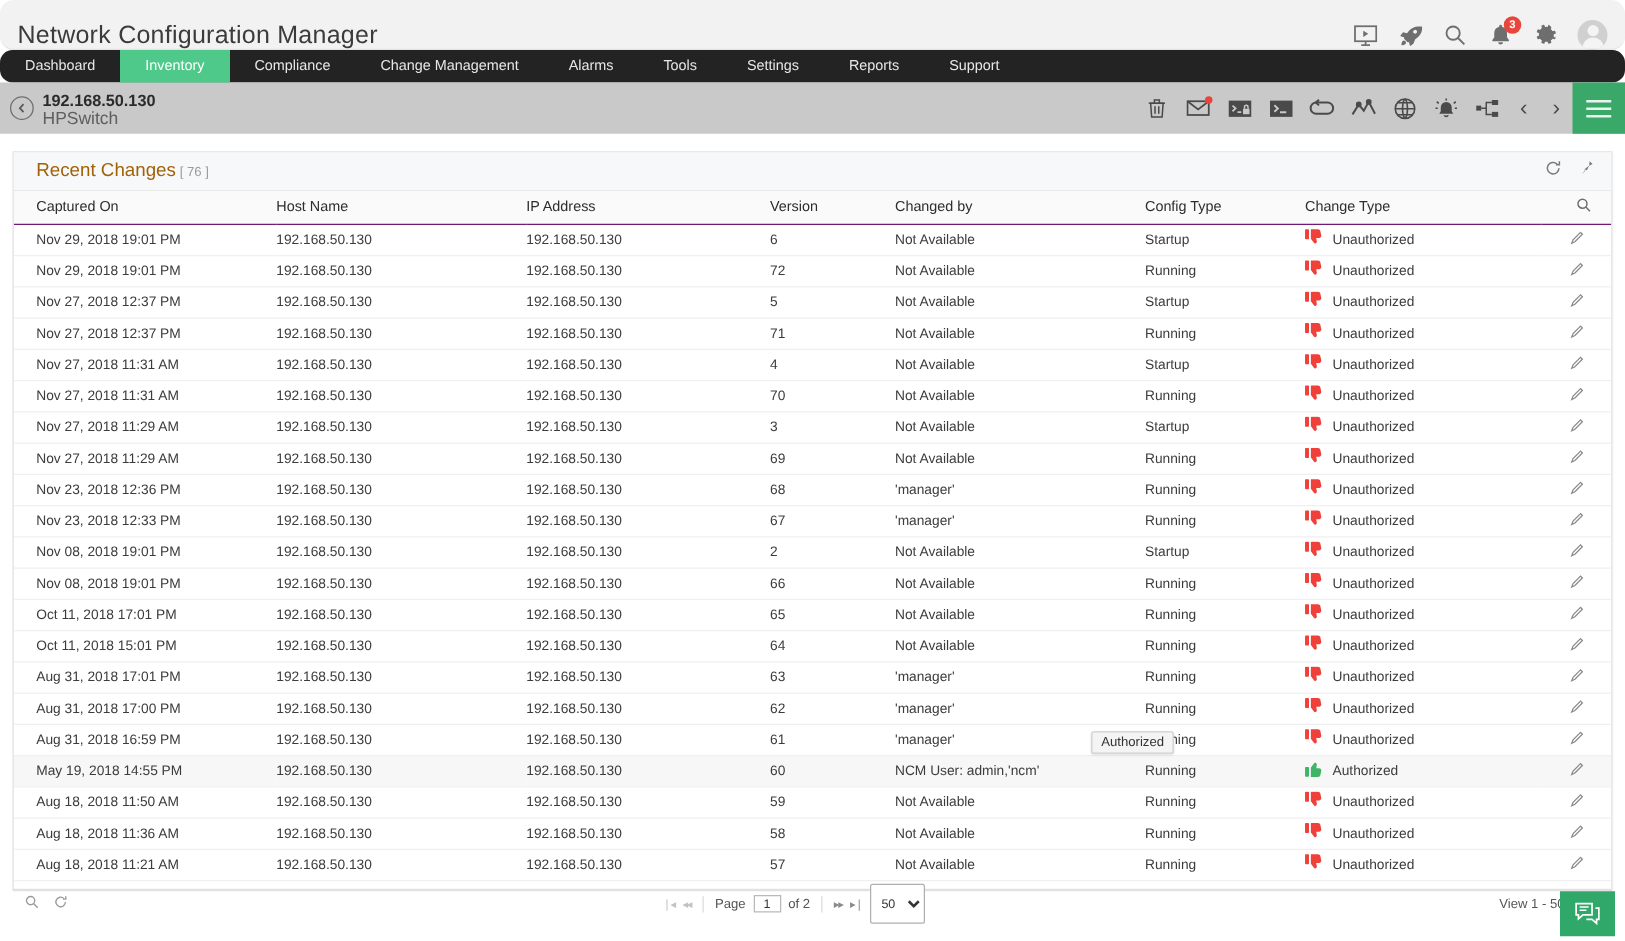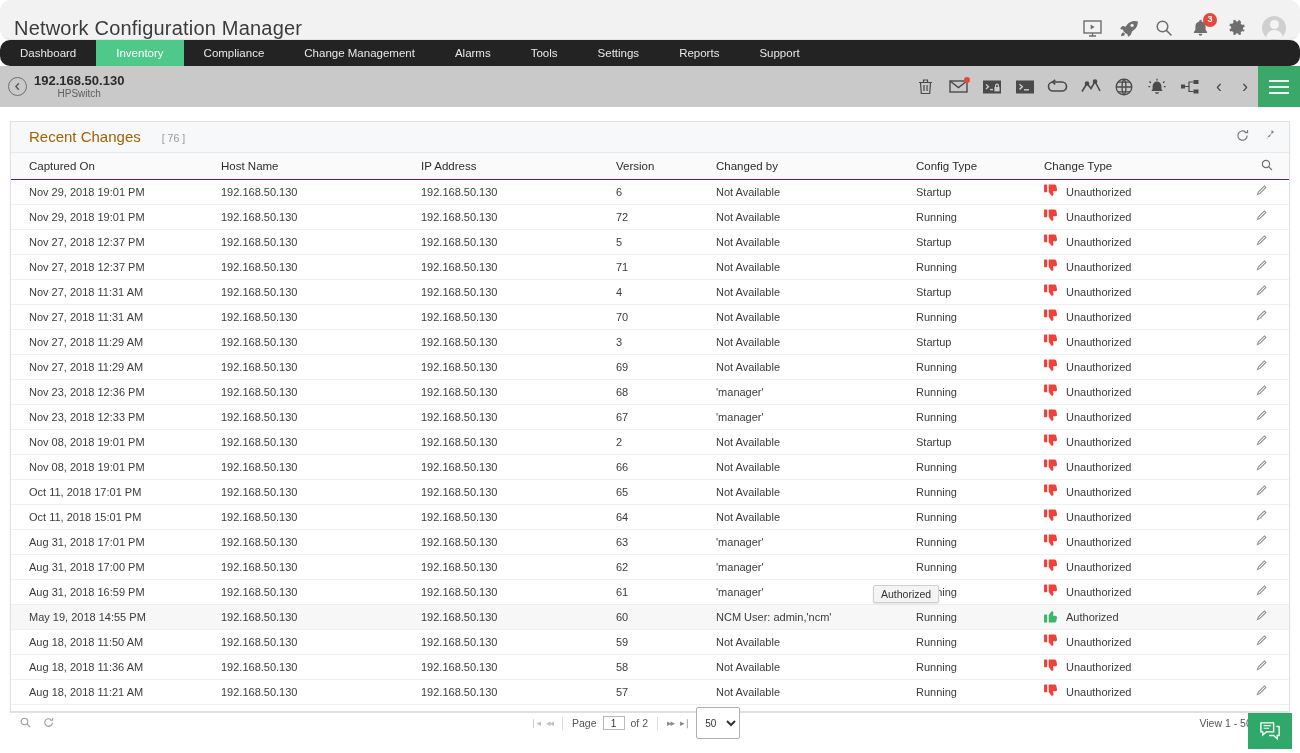--- a/index.html
+++ b/index.html
@@ -49,21 +49,21 @@
     height: 41px; background: #c9c9c9;
     display: flex; align-items: center; justify-content: space-between;
     padding-left: 8px;
   }
   .device-left { display: flex; align-items: center; gap: 7px; }
   .back-circle {
     width: 19px; height: 19px; border-radius: 50%; border: 1.5px solid #6f6f6f;
     display: flex; align-items: center; justify-content: center; cursor: pointer; color: #5a5a5a;
   }
   .device-name { font-size: 13px; font-weight: bold; color: #2b2b2b; line-height: 14px; }
-  .device-sub { font-size: 10px; color: #5e5e5e; line-height: 12px; text-align: center; }
+  .device-sub { font-size: 14px; color: #5e5e5e; line-height: 12px; }
   .device-icons { display: flex; align-items: center; gap: 0; height: 41px; }
   .dicon {
     width: 33px; height: 41px; display: flex; align-items: center; justify-content: center;
     position: relative; cursor: pointer; color: #4a4a4a;
   }
   .dicon .reddot {
     position: absolute; top: 11px; right: 5px; width: 6px; height: 6px;
     border-radius: 50%; background: #e8463c;
   }
   .arrow-btn { width: 26px; height: 41px; display:flex; align-items:center; justify-content:center;
@@ -79,21 +79,21 @@
     position: absolute; left: 10px; right: 10px; top: 121px; bottom: 41px;
     background: #ffffff; border: 1px solid #e1e1e1;
     box-shadow: 0 1px 2px rgba(0,0,0,.06);
     display: flex; flex-direction: column;
   }
   .card-head {
     height: 31px; background: #f7f8fa; border-bottom: 1px solid #e8e8e8;
     display: flex; align-items: center; justify-content: space-between; padding: 0 14px 0 18px;
   }
   .card-title { font-size: 15px; font-weight: normal; color: #a16207; }
-  .card-count { font-size: 10.5px; color: #9a9a9a; font-weight: normal; margin-left: 21px; }
+  .card-count { font-size: 10.5px; color: #9a9a9a; font-weight: normal; margin-left: 3px; }
   .card-head-icons { display: flex; align-items: center; gap: 14px; color: #7a7a7a; cursor: pointer; }
 
   
   .table-wrap { flex: 1; overflow: hidden; }
   table { width: 100%; border-collapse: collapse; table-layout: fixed; }
   thead th {
     background: #fafafa; font-size: 11.5px; font-weight: normal; color: #2d2d2d;
     text-align: left; height: 26px; padding: 0 0 0 0; border-bottom: 1px solid #701a75;
     vertical-align: middle;
   }

